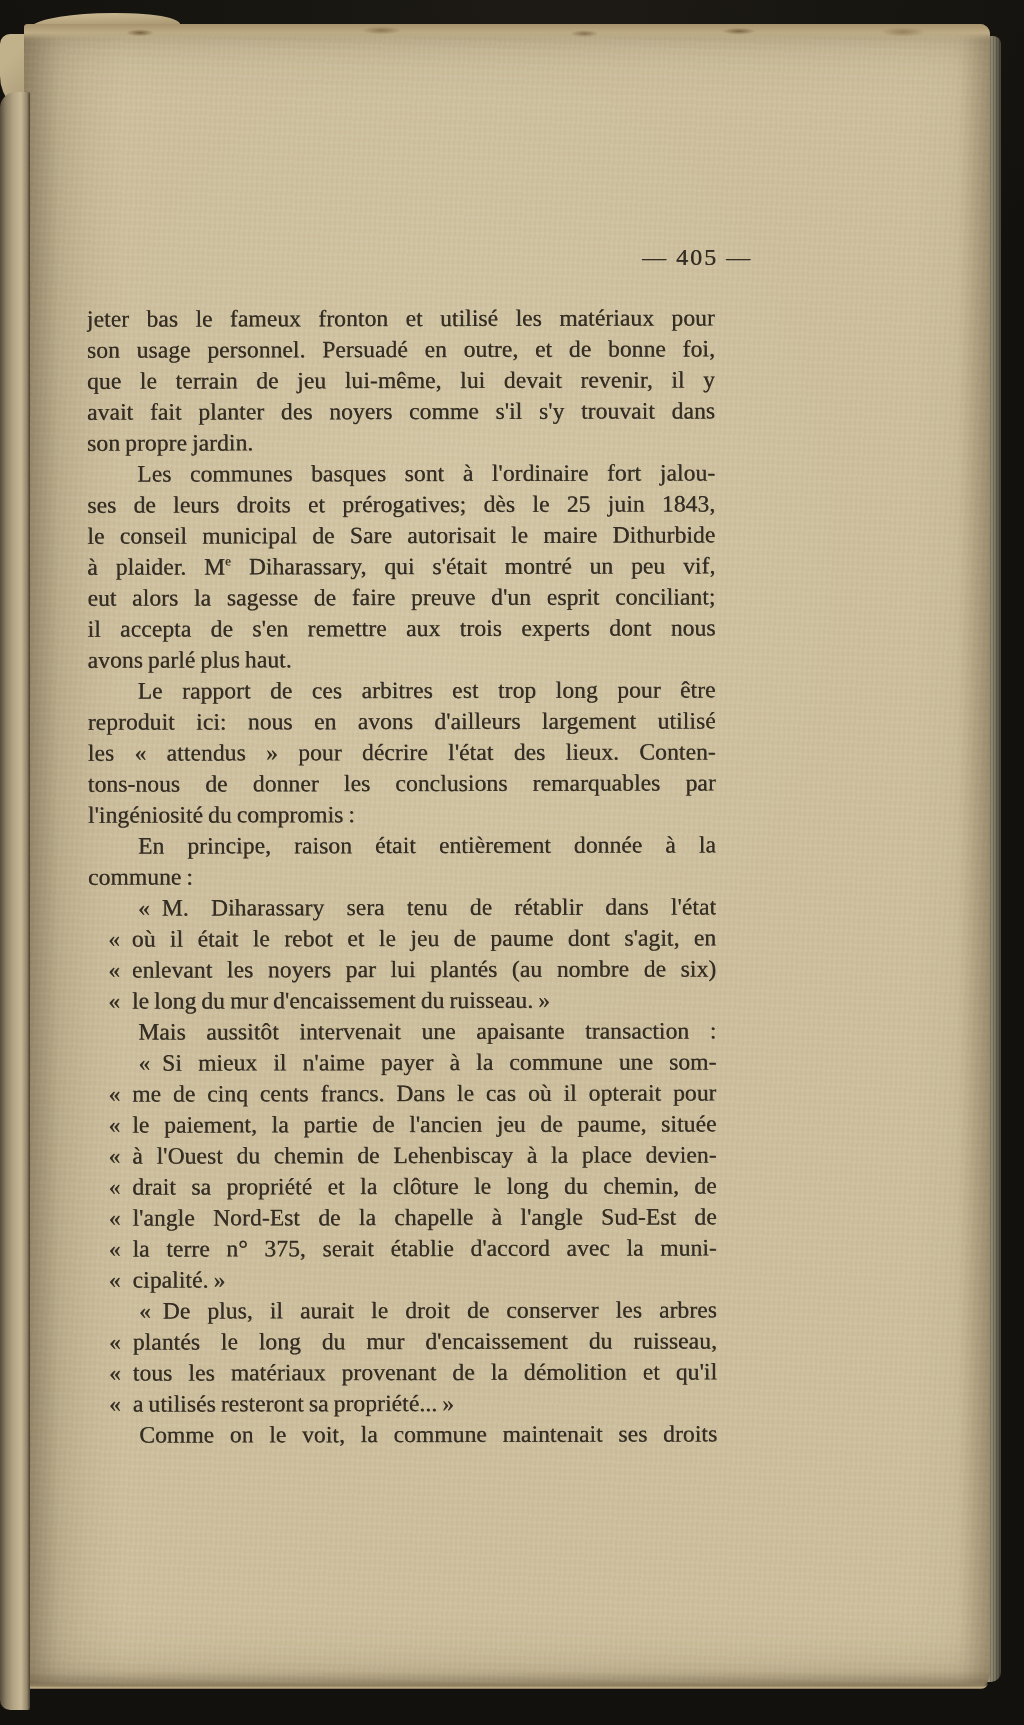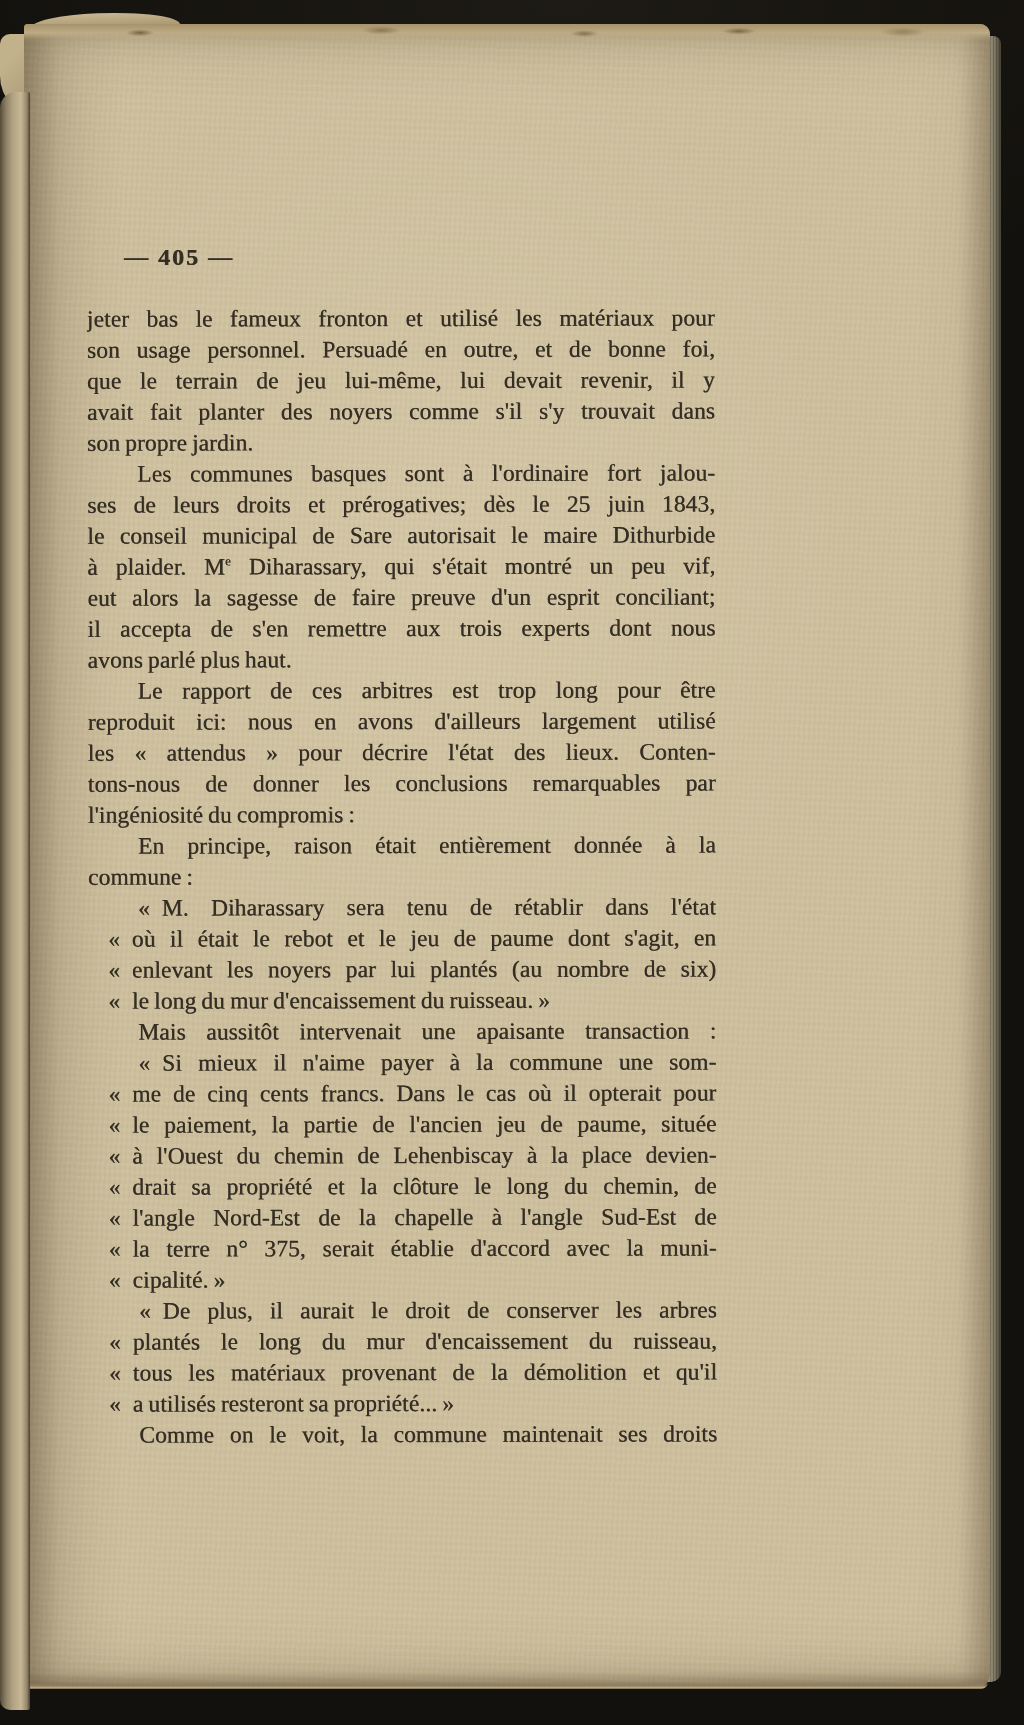--- a/index.html
+++ b/index.html
@@ -100,27 +100,26 @@
       repeating-linear-gradient(90deg, rgba(0,0,0,0.18) 0 1px, rgba(0,0,0,0) 1px 3px),
       linear-gradient(90deg, #a59d84, #7d7763 55%, #454134);
     border-radius: 0 8px 10px 0;
   }
 
   
   .page-number {
     position: absolute;
     left: 64px; top: 220px;
     width: 628px;
-    text-align: left;
+    text-align: right;
     transform: translateX(36px);
     font-size: 24px;
     color: #342d23;
     letter-spacing: 2px;
     text-shadow: 0.4px 0.2px 0.2px rgba(52,45,35,0.85);
-    font-weight: bold;
   }
   .text-block {
     position: absolute;
     left: 64px; top: 279px;
     width: 628px;
     color: #342d23;
     font-size: 23.5px;
     letter-spacing: 0.1px;
     word-spacing: -1px;
     transform: rotate(-0.12deg);

